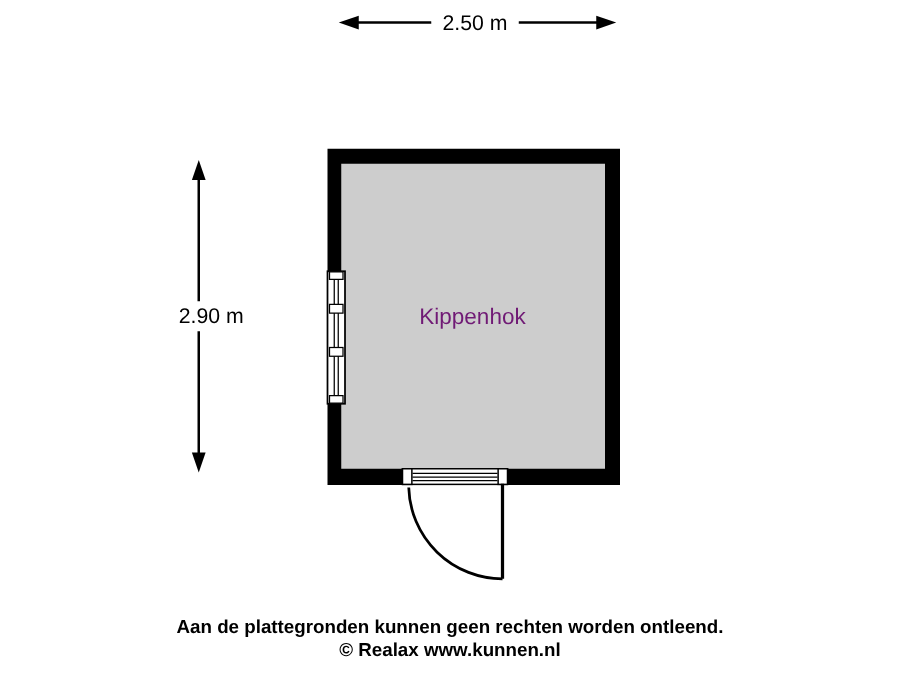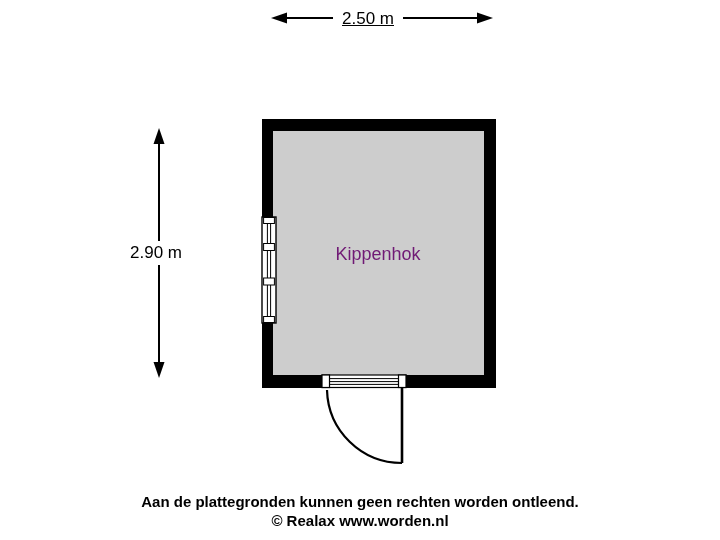--- a/index.html
+++ b/index.html
@@ -87,24 +87,24 @@
       <line x1="330" y1="378.6" x2="398" y2="378.6" stroke="#000" stroke-width="1"></line>
       <line x1="330" y1="381.6" x2="398" y2="381.6" stroke="#000" stroke-width="1"></line>
       <line x1="330" y1="384.4" x2="398" y2="384.4" stroke="#000" stroke-width="1"></line>
       <rect x="322" y="375" width="7.5" height="12.5" fill="#ffffff" stroke="#000" stroke-width="1.2"></rect>
       <rect x="398.5" y="375" width="7.5" height="12.5" fill="#ffffff" stroke="#000" stroke-width="1.2"></rect>
       <line x1="402" y1="387" x2="402" y2="463" stroke="#000" stroke-width="2.6"></line>
       <path d="M 327 390 A 75 75 0 0 0 402 463" fill="none" stroke="#000" stroke-width="2.2"></path>
     </g>
   </svg>
 
-  <div class="dim-label" style="left:368px; top:19px;text-decoration:underline;">2.50 m</div>
+  <div class="dim-label" style="left:380px; top:19px;">2.50 m</div>
 
-  <div class="dim-label" style="left:156px; top:253px;">2.90 m</div>
+  <div class="dim-label" style="left:169px; top:253px;">2.90 m</div>
 
   <div class="room-label" style="left:378px; top:254px;">Kippenhok</div>
 
   <div class="footer">
     <div>Aan de plattegronden kunnen geen rechten worden ontleend.</div>
-    <div>© Realax www.worden.nl</div>
+    <div>© Realax www.kunnen.nl</div>
   </div>
 
 </div>
 
 </body></html>

